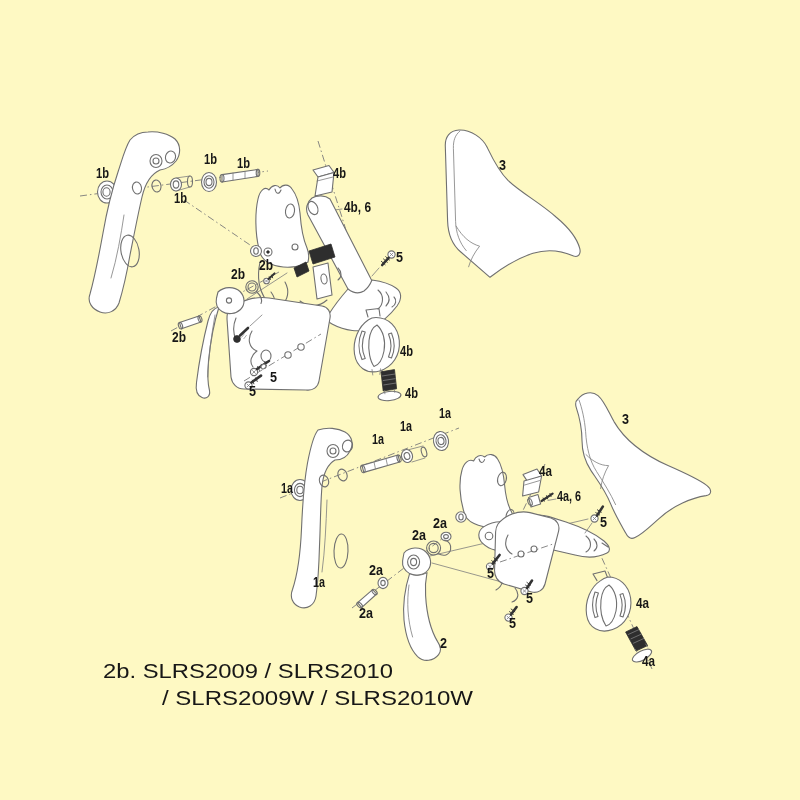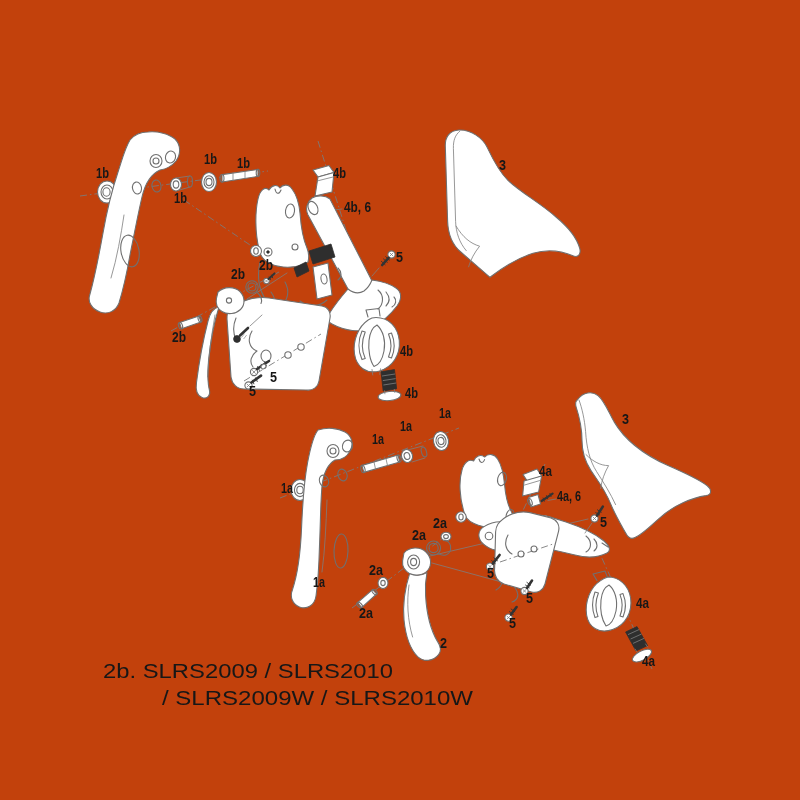--- a/index.html
+++ b/index.html
@@ -1,16 +1,16 @@
 <!DOCTYPE html>
 <html><head>
 <meta charset="utf-8">
 <style>
   html,body{margin:0;padding:0;background:#ffffff;}
-  .stage{position:relative;width:800px;height:800px;background:#c2410c;overflow:hidden;}
+  .stage{position:relative;width:800px;height:800px;background:#fef9c3;overflow:hidden;}
   svg{position:absolute;inset:0;}
   .ln{fill:none;stroke:#707070;stroke-width:1.1;stroke-linecap:round;stroke-linejoin:round;}
   .thin{fill:none;stroke:#7d7d7d;stroke-width:0.8;stroke-linecap:round;}
   .fw{fill:#ffffff;stroke:#707070;stroke-width:1.1;stroke-linejoin:round;}
   .dk{fill:#2e2e2e;stroke:#2e2e2e;stroke-width:0.8;stroke-linejoin:round;}
   .thr{fill:none;stroke:#8a8a8a;stroke-width:0.7;}
   .dash{fill:none;stroke:#7a7a7a;stroke-width:0.9;stroke-dasharray:7 3 1.5 3;}
   .shank{fill:none;stroke:#333333;stroke-width:2.6;stroke-linecap:round;}
   .tick{fill:none;stroke:#333333;stroke-width:0.9;}
   text.lbl{font-family:"Liberation Sans",sans-serif;font-weight:bold;font-size:15px;fill:#171717;}

